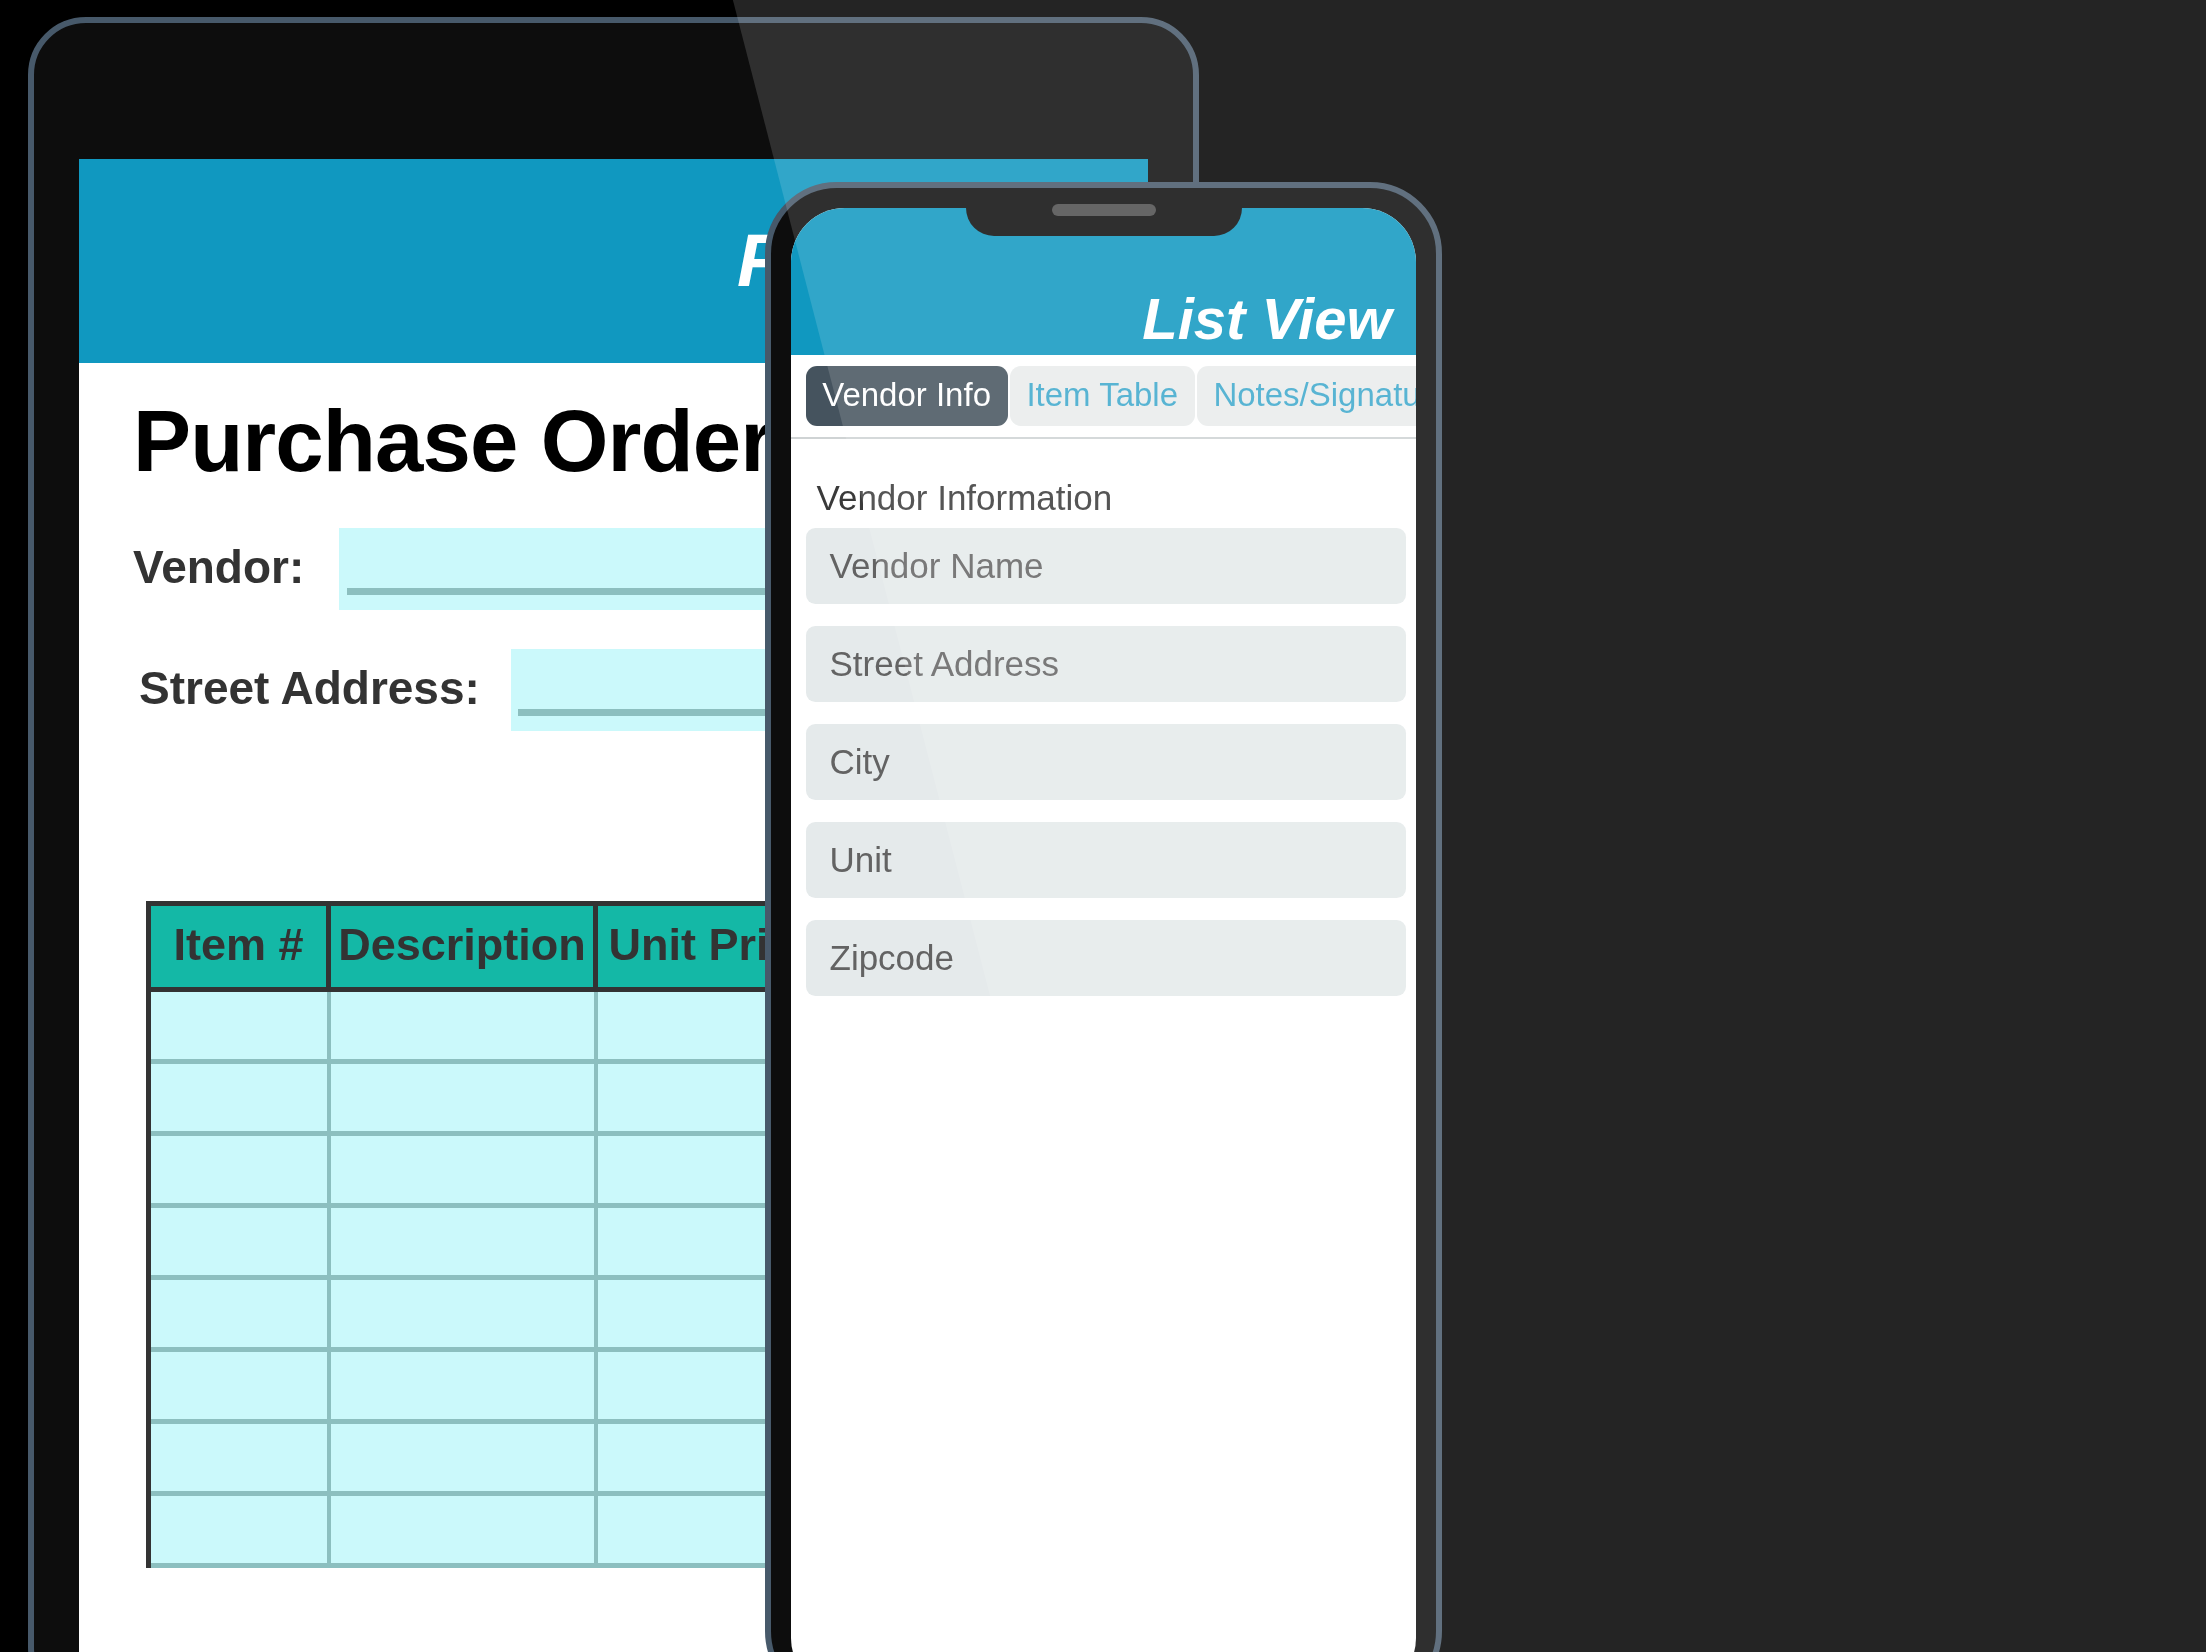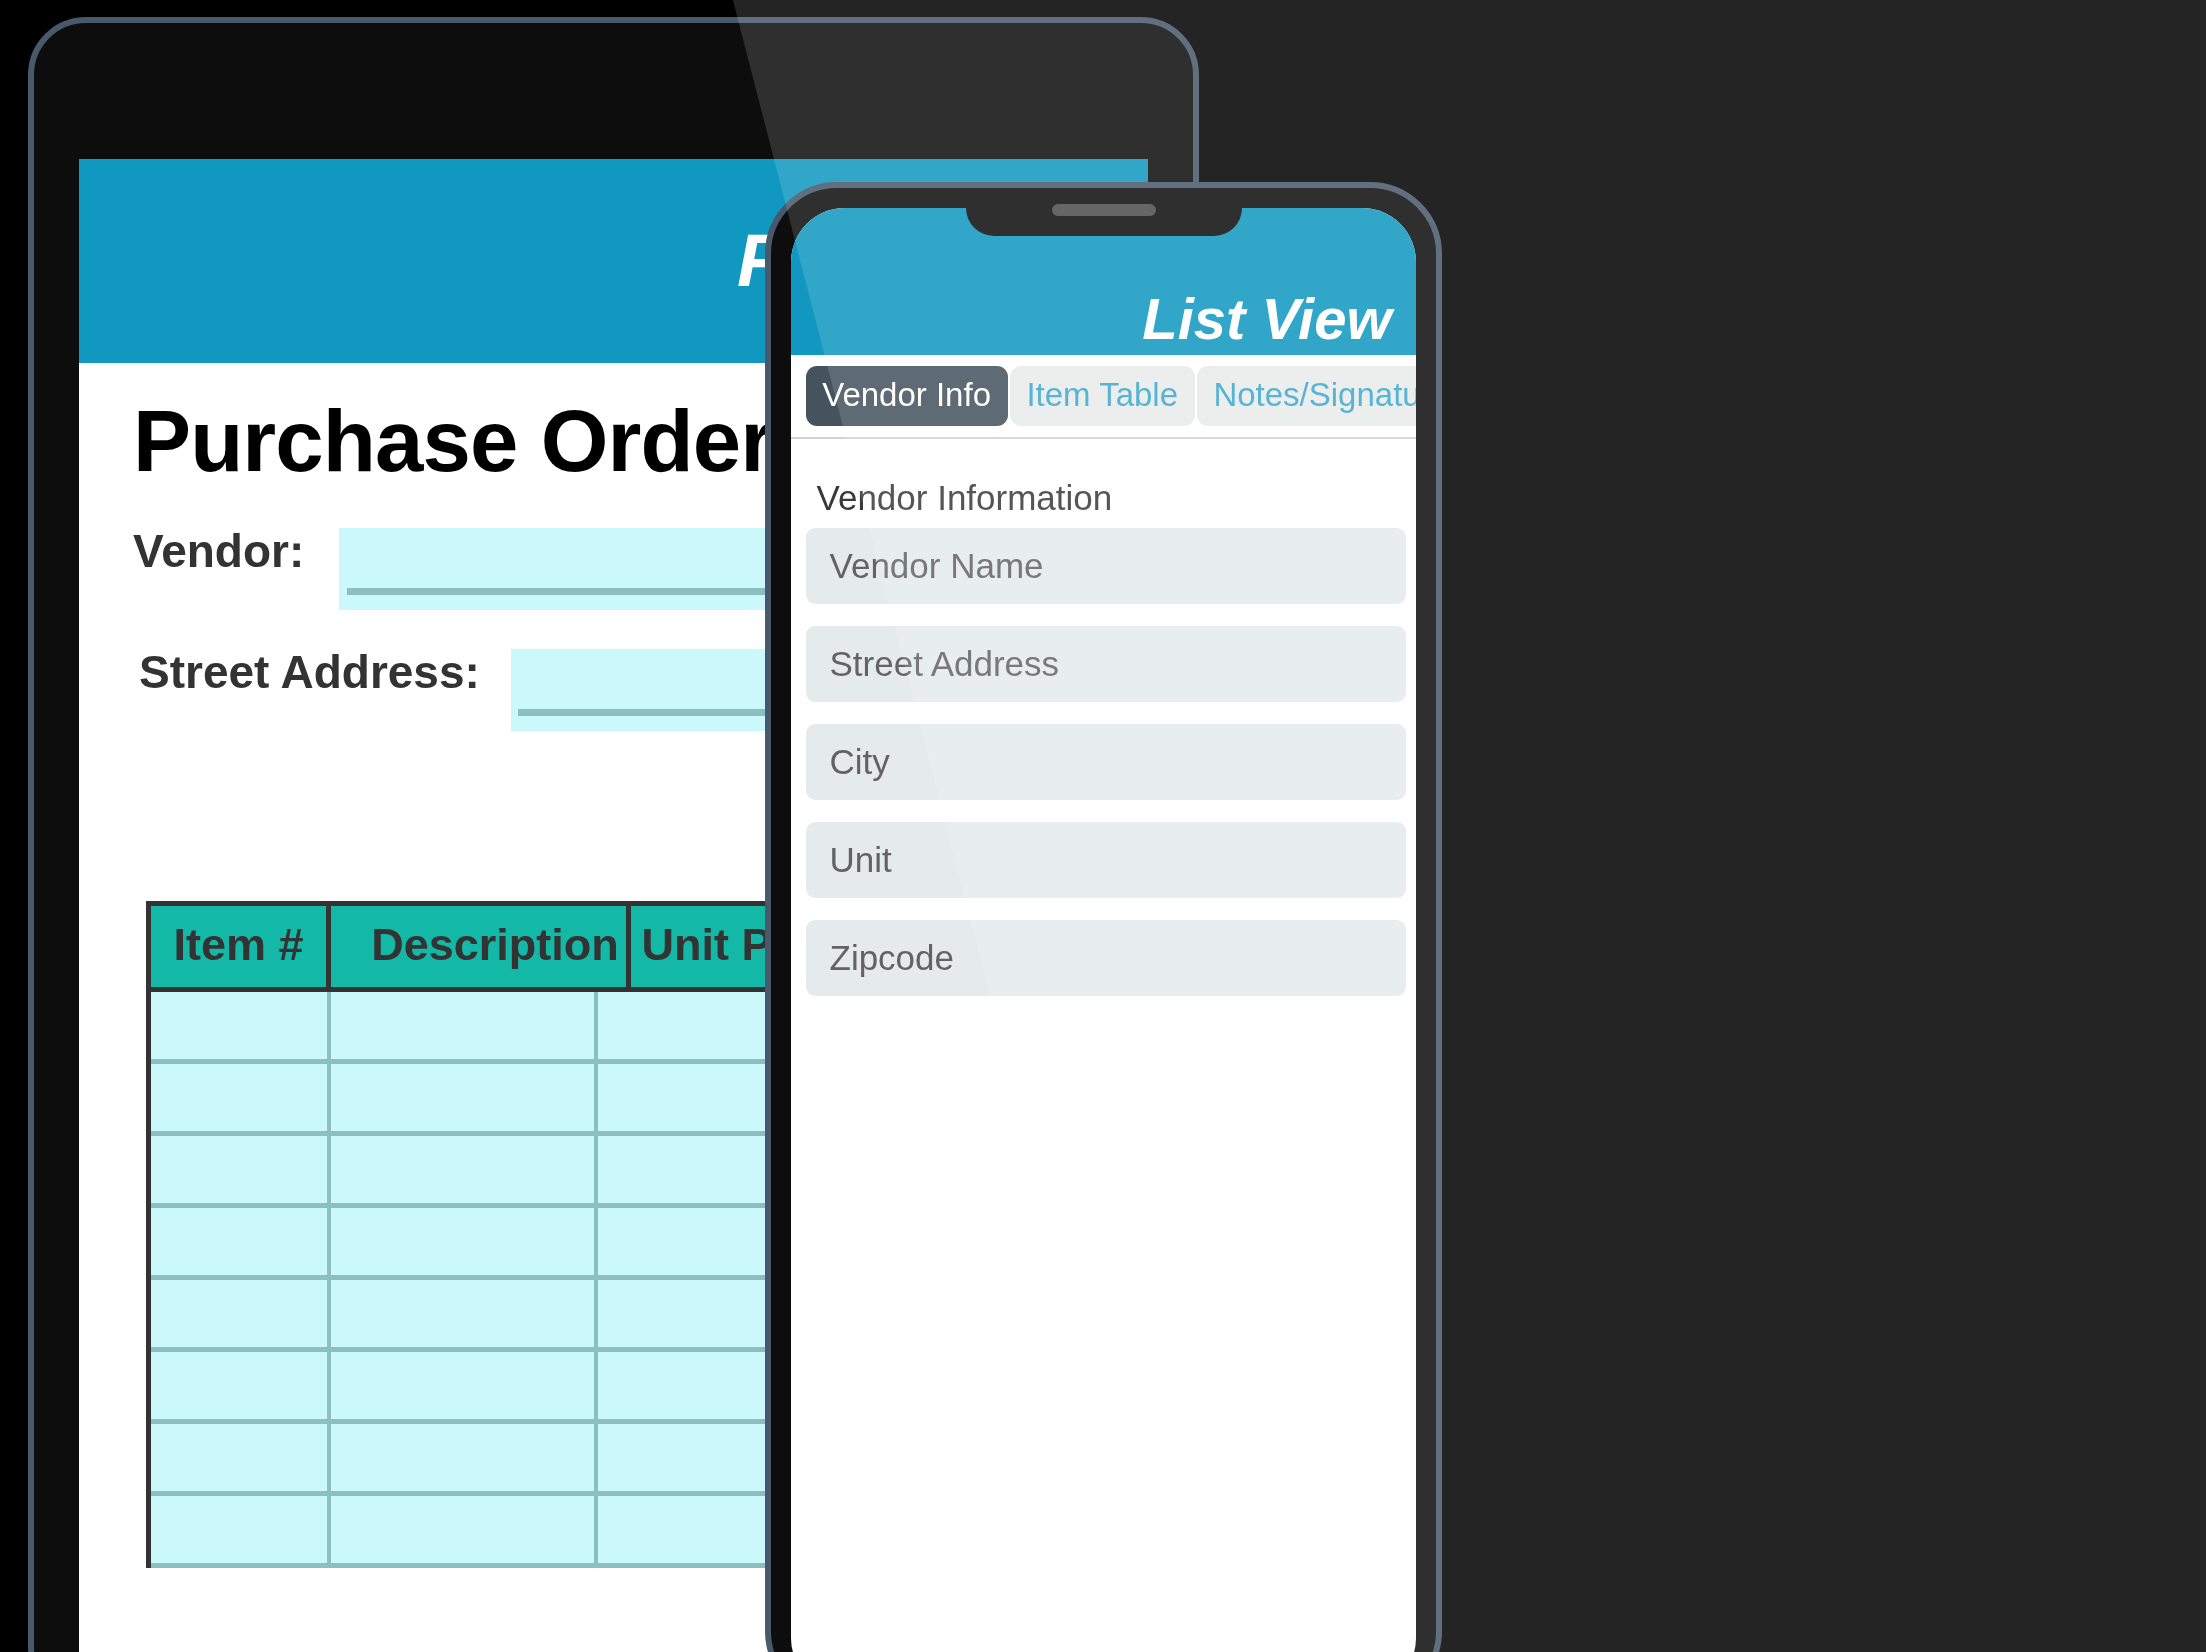--- a/index.html
+++ b/index.html
@@ -14,21 +14,21 @@
 
   
   .fv-header{position:relative;height:204px;background:#1098c0;}
   .fv-header-title{position:absolute;right:35px;top:0;height:204px;line-height:204px;
         color:#fff;font-style:italic;font-weight:bold;font-size:74px;letter-spacing:0.5px;white-space:nowrap;}
 
   
   .fv-body{position:relative;background:#fff;height:1354px;padding:0;}
   .po-title{position:absolute;left:54px;top:28px;font-size:87px;font-weight:bold;color:#000000;letter-spacing:-0.9px;white-space:nowrap;}
 
-  .frow{position:absolute;display:flex;align-items:flex-start;white-space:nowrap;gap:20px;}
+  .frow{position:absolute;display:flex;align-items:center;white-space:nowrap;gap:20px;}
   .flabel{font-size:46px;font-weight:bold;color:#333;line-height:1;padding-bottom:3.7px;}
   .ffield{background:#cbf9fb;position:relative;box-sizing:border-box;}
   .ffield::after{content:"";position:absolute;left:7.4px;right:0;bottom:15px;height:6.5px;background:#8cbfbf;}
 
   
   #po-table{position:absolute;left:67px;top:538px;width:1113px;}
   .po-thead{display:flex;border:5.6px solid #333;border-right:none;box-sizing:border-box;background:#14b8a6;}
   .po-th{font-size:45px;font-weight:bold;color:#333;text-align:center;padding:13px 0 16.7px 0;
          border-right:5.6px solid #333;box-sizing:border-box;white-space:nowrap;overflow:hidden;}
   .po-tbody{border-left:5.6px solid #333;box-sizing:border-box;}
@@ -87,21 +87,21 @@
 
         <div class="frow" style="left:60px;top:286px;">
           <div class="flabel">Street Address:</div>
           <div class="ffield" style="width:575px;height:82px;margin-left:11px;"></div>
         </div>
 
 
         <div id="po-table">
           <div class="po-thead">
             <div class="po-th" style="width:180px;">Item #</div>
-            <div class="po-th" style="width:267px;margin-left:33px;">Description</div>
+            <div class="po-th" style="width:267px;">Description</div>
             <div class="po-th" style="width:236px;">Unit Price</div>
             <div class="po-th" style="width:56px;">Q</div>
           </div>
           <div class="po-tbody" id="po-tbody">
               <div class="po-tr">
                 <div class="po-td" style="width: 180px;"></div>
                 <div class="po-td" style="width: 267px;"></div>
                 <div class="po-td" style="width: 236px;"></div>
                 <div class="po-td" style="width: 56px;"></div>
               </div>

